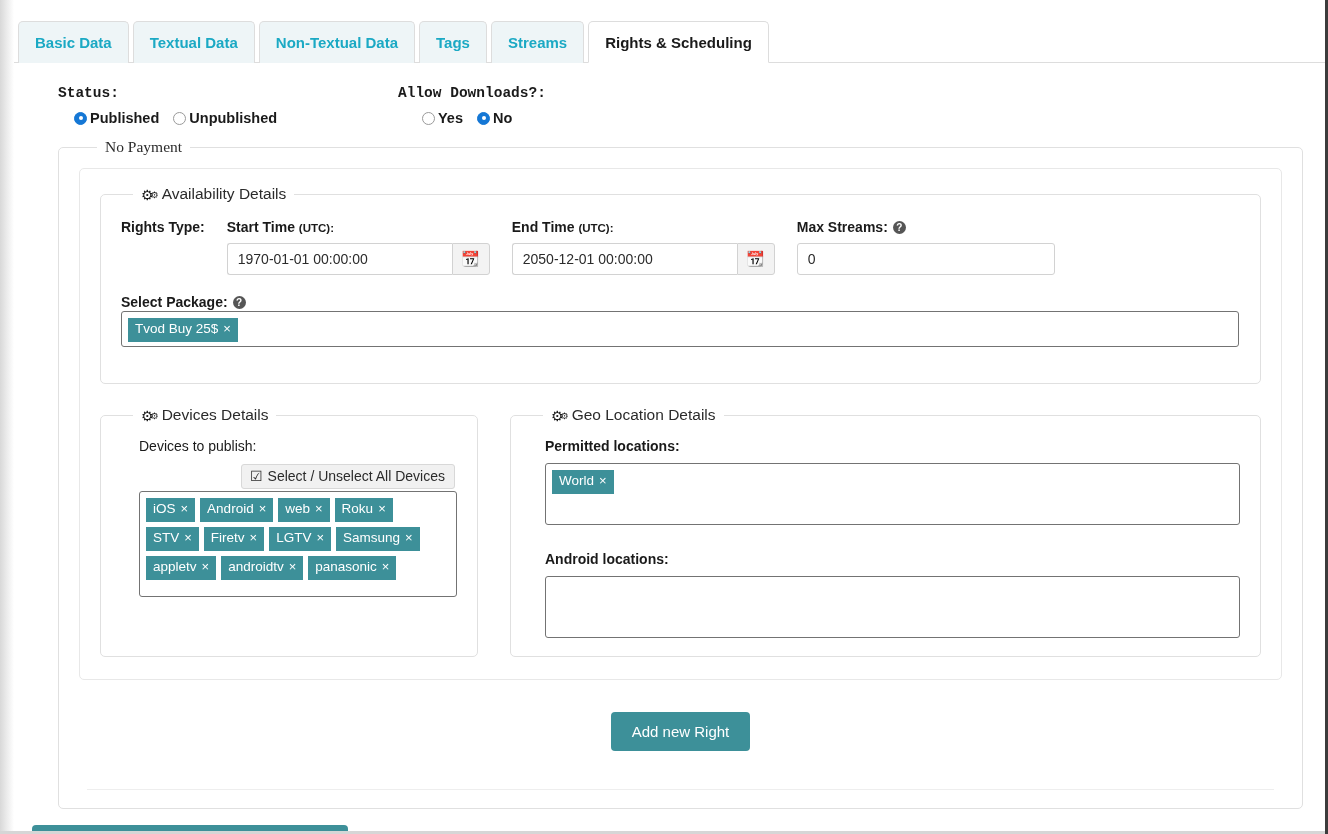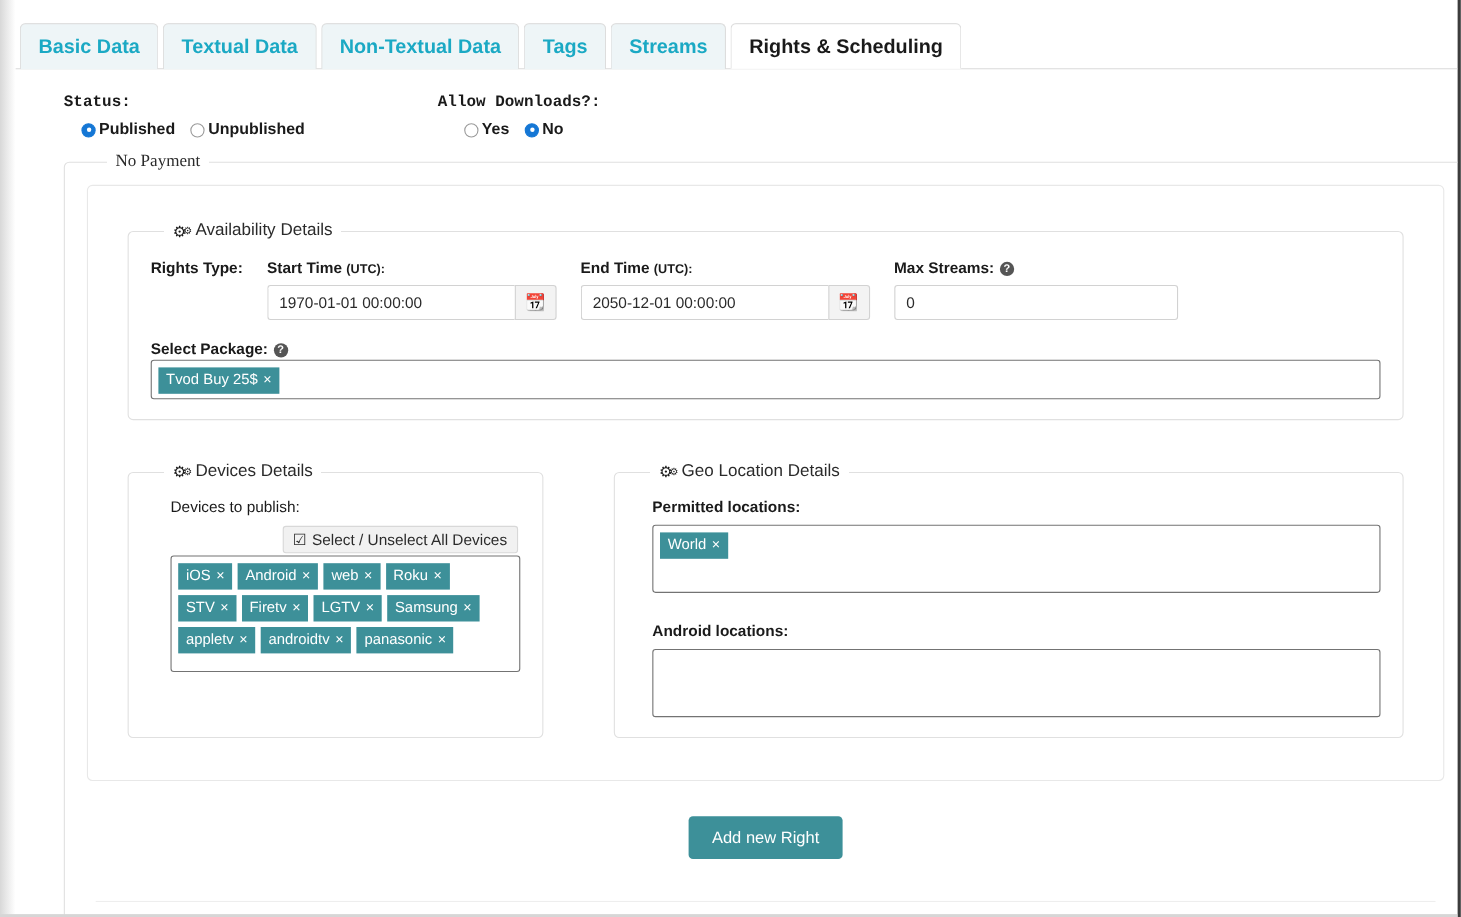--- a/index.html
+++ b/index.html
@@ -47,21 +47,21 @@
     border-bottom: 1px solid #dddddd;
     display: flex;
     align-items: flex-end;
     gap: 4px;
   }
   .tab {
     height: 42px;
     padding: 0 16px;
     display: flex;
     align-items: center;
-    font-size: 18px;
+    font-size: 15px;
     font-weight: bold;
     color: #1ba9c4;
     background: #eef5f7;
     border: 1px solid #dddddd;
     border-bottom: none;
     border-radius: 5px 5px 0 0;
     position: relative;
     bottom: -1px;
     white-space: nowrap;
     cursor: pointer;
@@ -140,22 +140,22 @@
   .fs-outer > legend { font-size: 15.5px; color: #2b2b2b; font-family: Liberation Serif, serif; }
 
   .panel {
     border: 1px solid #e8e8e8;
     border-radius: 5px;
     margin: 8px 0 0 0;
     padding: 16px 20px 22px 20px;
   }
 
   .fs-inner {
-    margin: 16px;
-    padding: 2px 20px 18px 20px;
+    margin: 0;
+    padding: 2px 20px 36px 20px;
   }
   .fs-inner > legend {
     font-size: 15.5px;
     color: #2b2b2b;
     margin-left: 12px;
   }
   .gear-ico {
     display: inline-block;
     font-size: 14px;
     margin-right: 4px;

